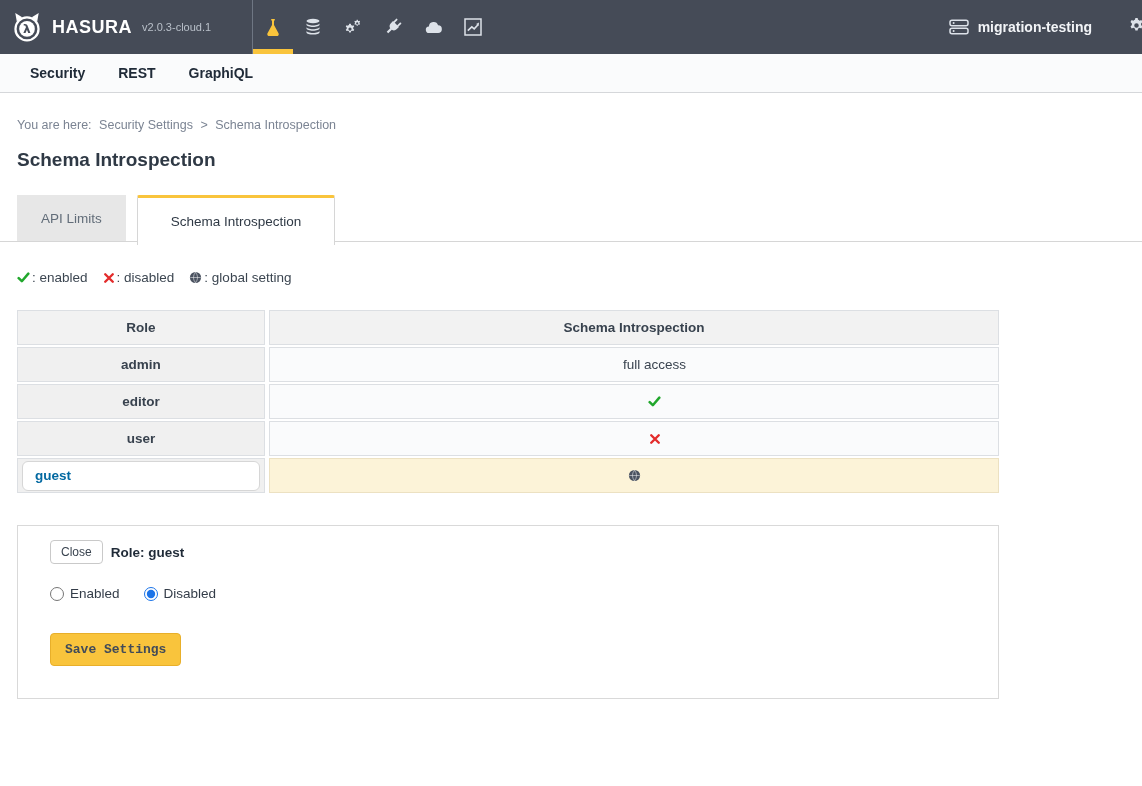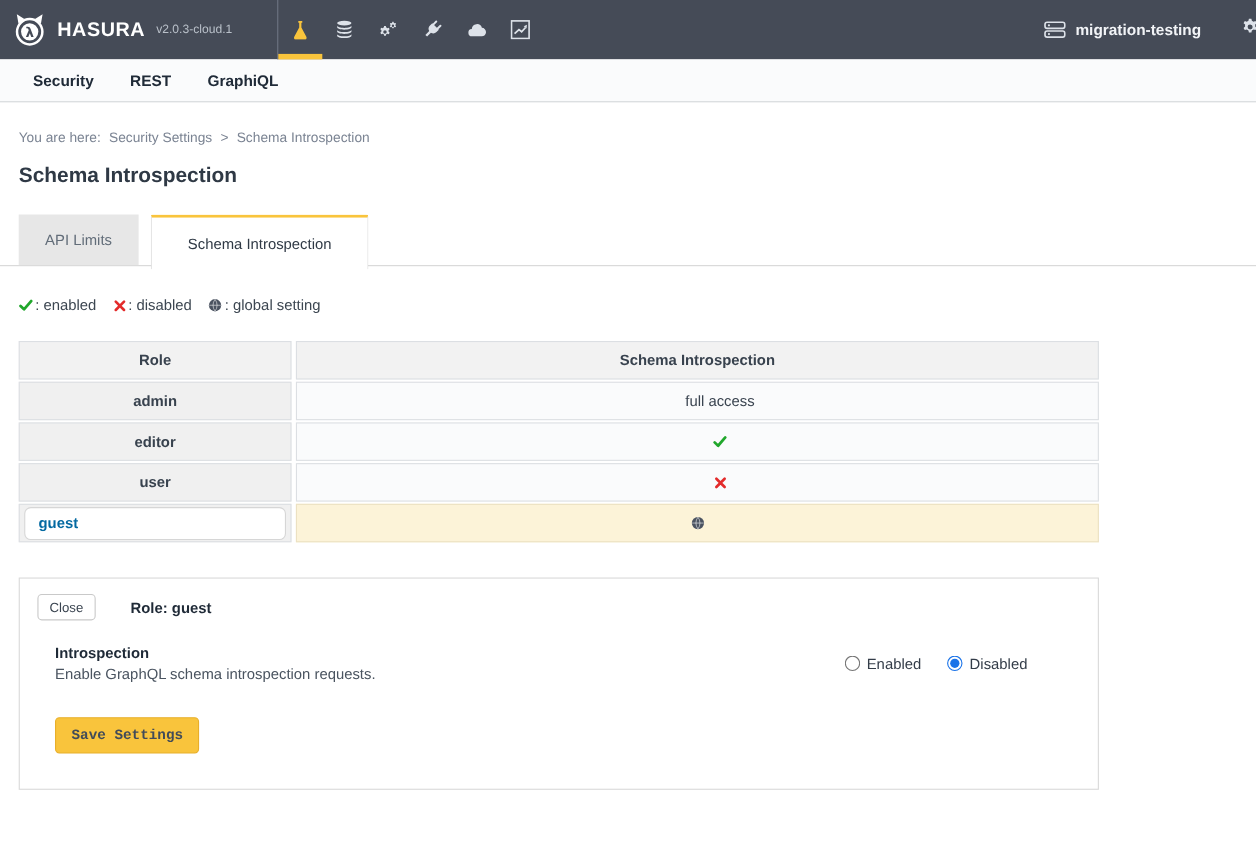--- a/index.html
+++ b/index.html
@@ -123,21 +123,21 @@
   }
 
   
   .panel {
     margin-top: 32px;
     width: 982px;
     border: 1px solid #d9d9d9;
     background: #fff;
     padding: 12px 16px 32px 16px;
   }
-  .panel-header { display: flex; align-items: center; gap: 32px; margin-top: 2px; }
+  .panel-header { display: flex; align-items: center; gap: 8px; margin-top: 2px; margin-left: 16px; }
   .close-btn {
     font-family: inherit; font-size: 12px; color: #3a4450;
     background: #fff; border: 1px solid #c9c9c9; border-radius: 4px;
     padding: 4px 10px; cursor: pointer;
   }
   .role-heading { font-weight: bold; font-size: 13.5px; color: #1f2a37; }
   .setting-row {
     display: flex; justify-content: space-between; align-items: center;
     margin-top: 22px; padding-left: 16px; padding-right: 48px;
   }
@@ -349,24 +349,20 @@
         </svg>
     </div>
   </div>
 
   <div class="panel">
     <div class="panel-header">
       <button class="close-btn">Close</button>
       <span class="role-heading">Role: guest</span>
     </div>
     <div class="setting-row">
-      <div>
-        <div class="setting-title">Introspection</div>
-        <div class="setting-desc">Enable GraphQL schema introspection requests.</div>
-      </div>
       <div class="radio-group">
         <label class="radio-option">
           <input type="radio" name="introspection" style="">
           <span>Enabled</span>
         </label>
         <label class="radio-option">
           <input type="radio" name="introspection" checked="" style="">
           <span>Disabled</span>
         </label>
       </div>

